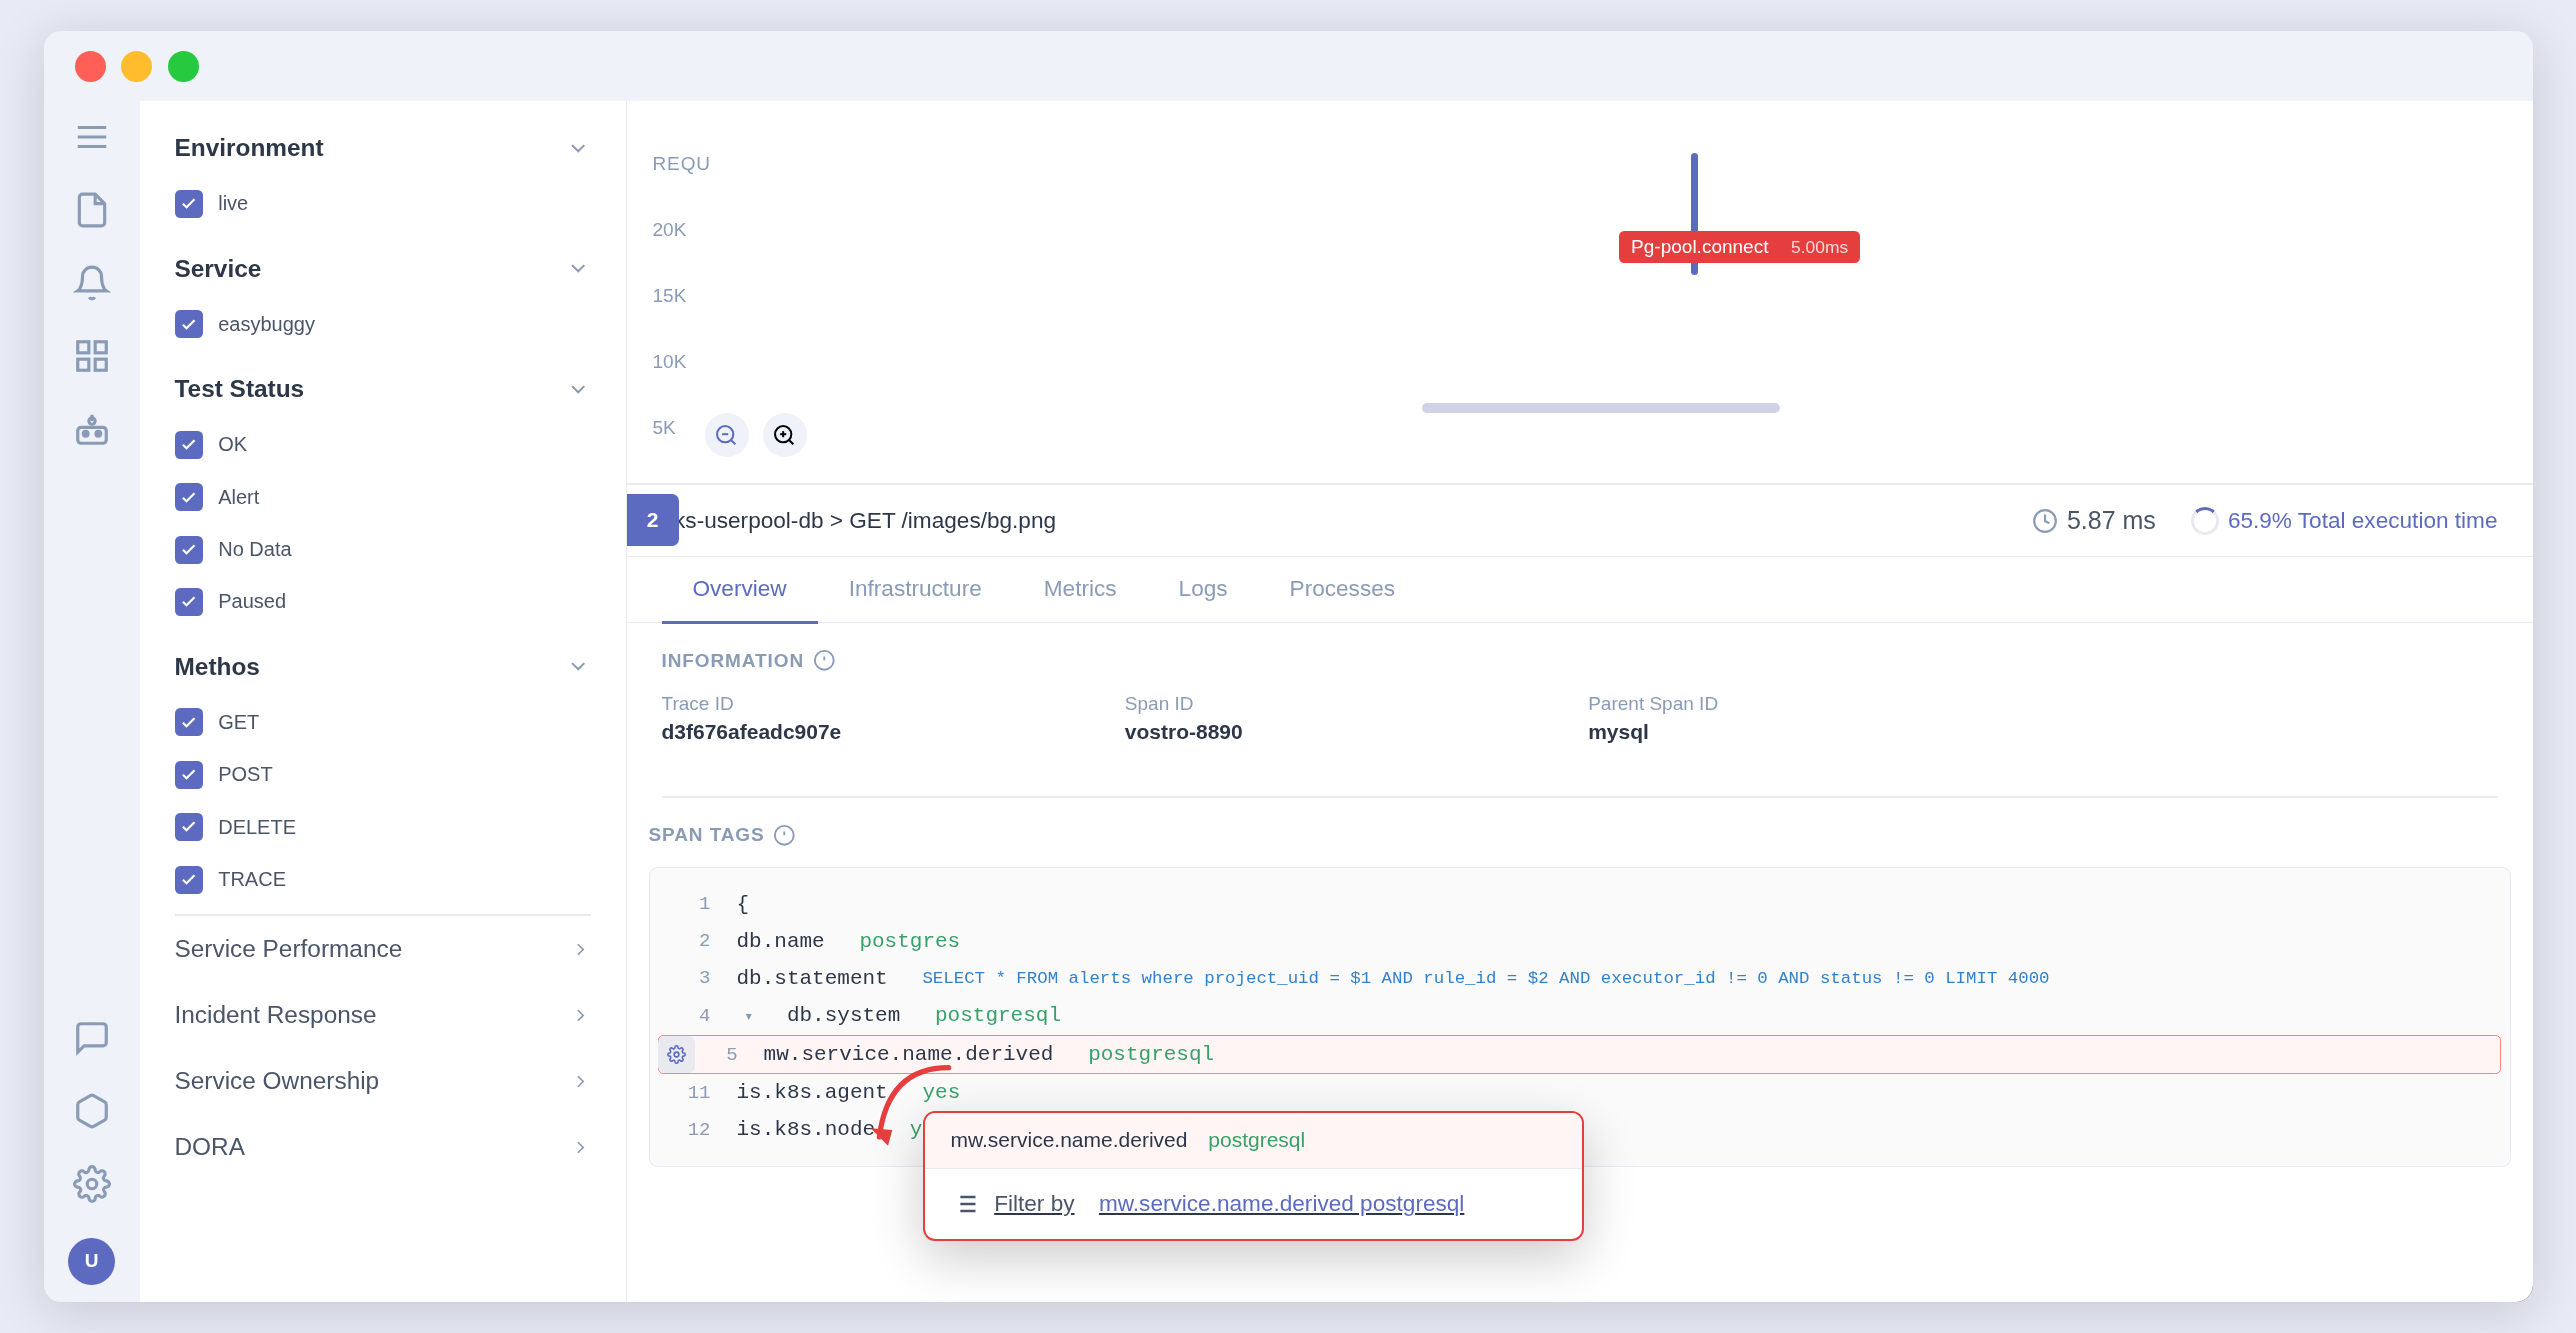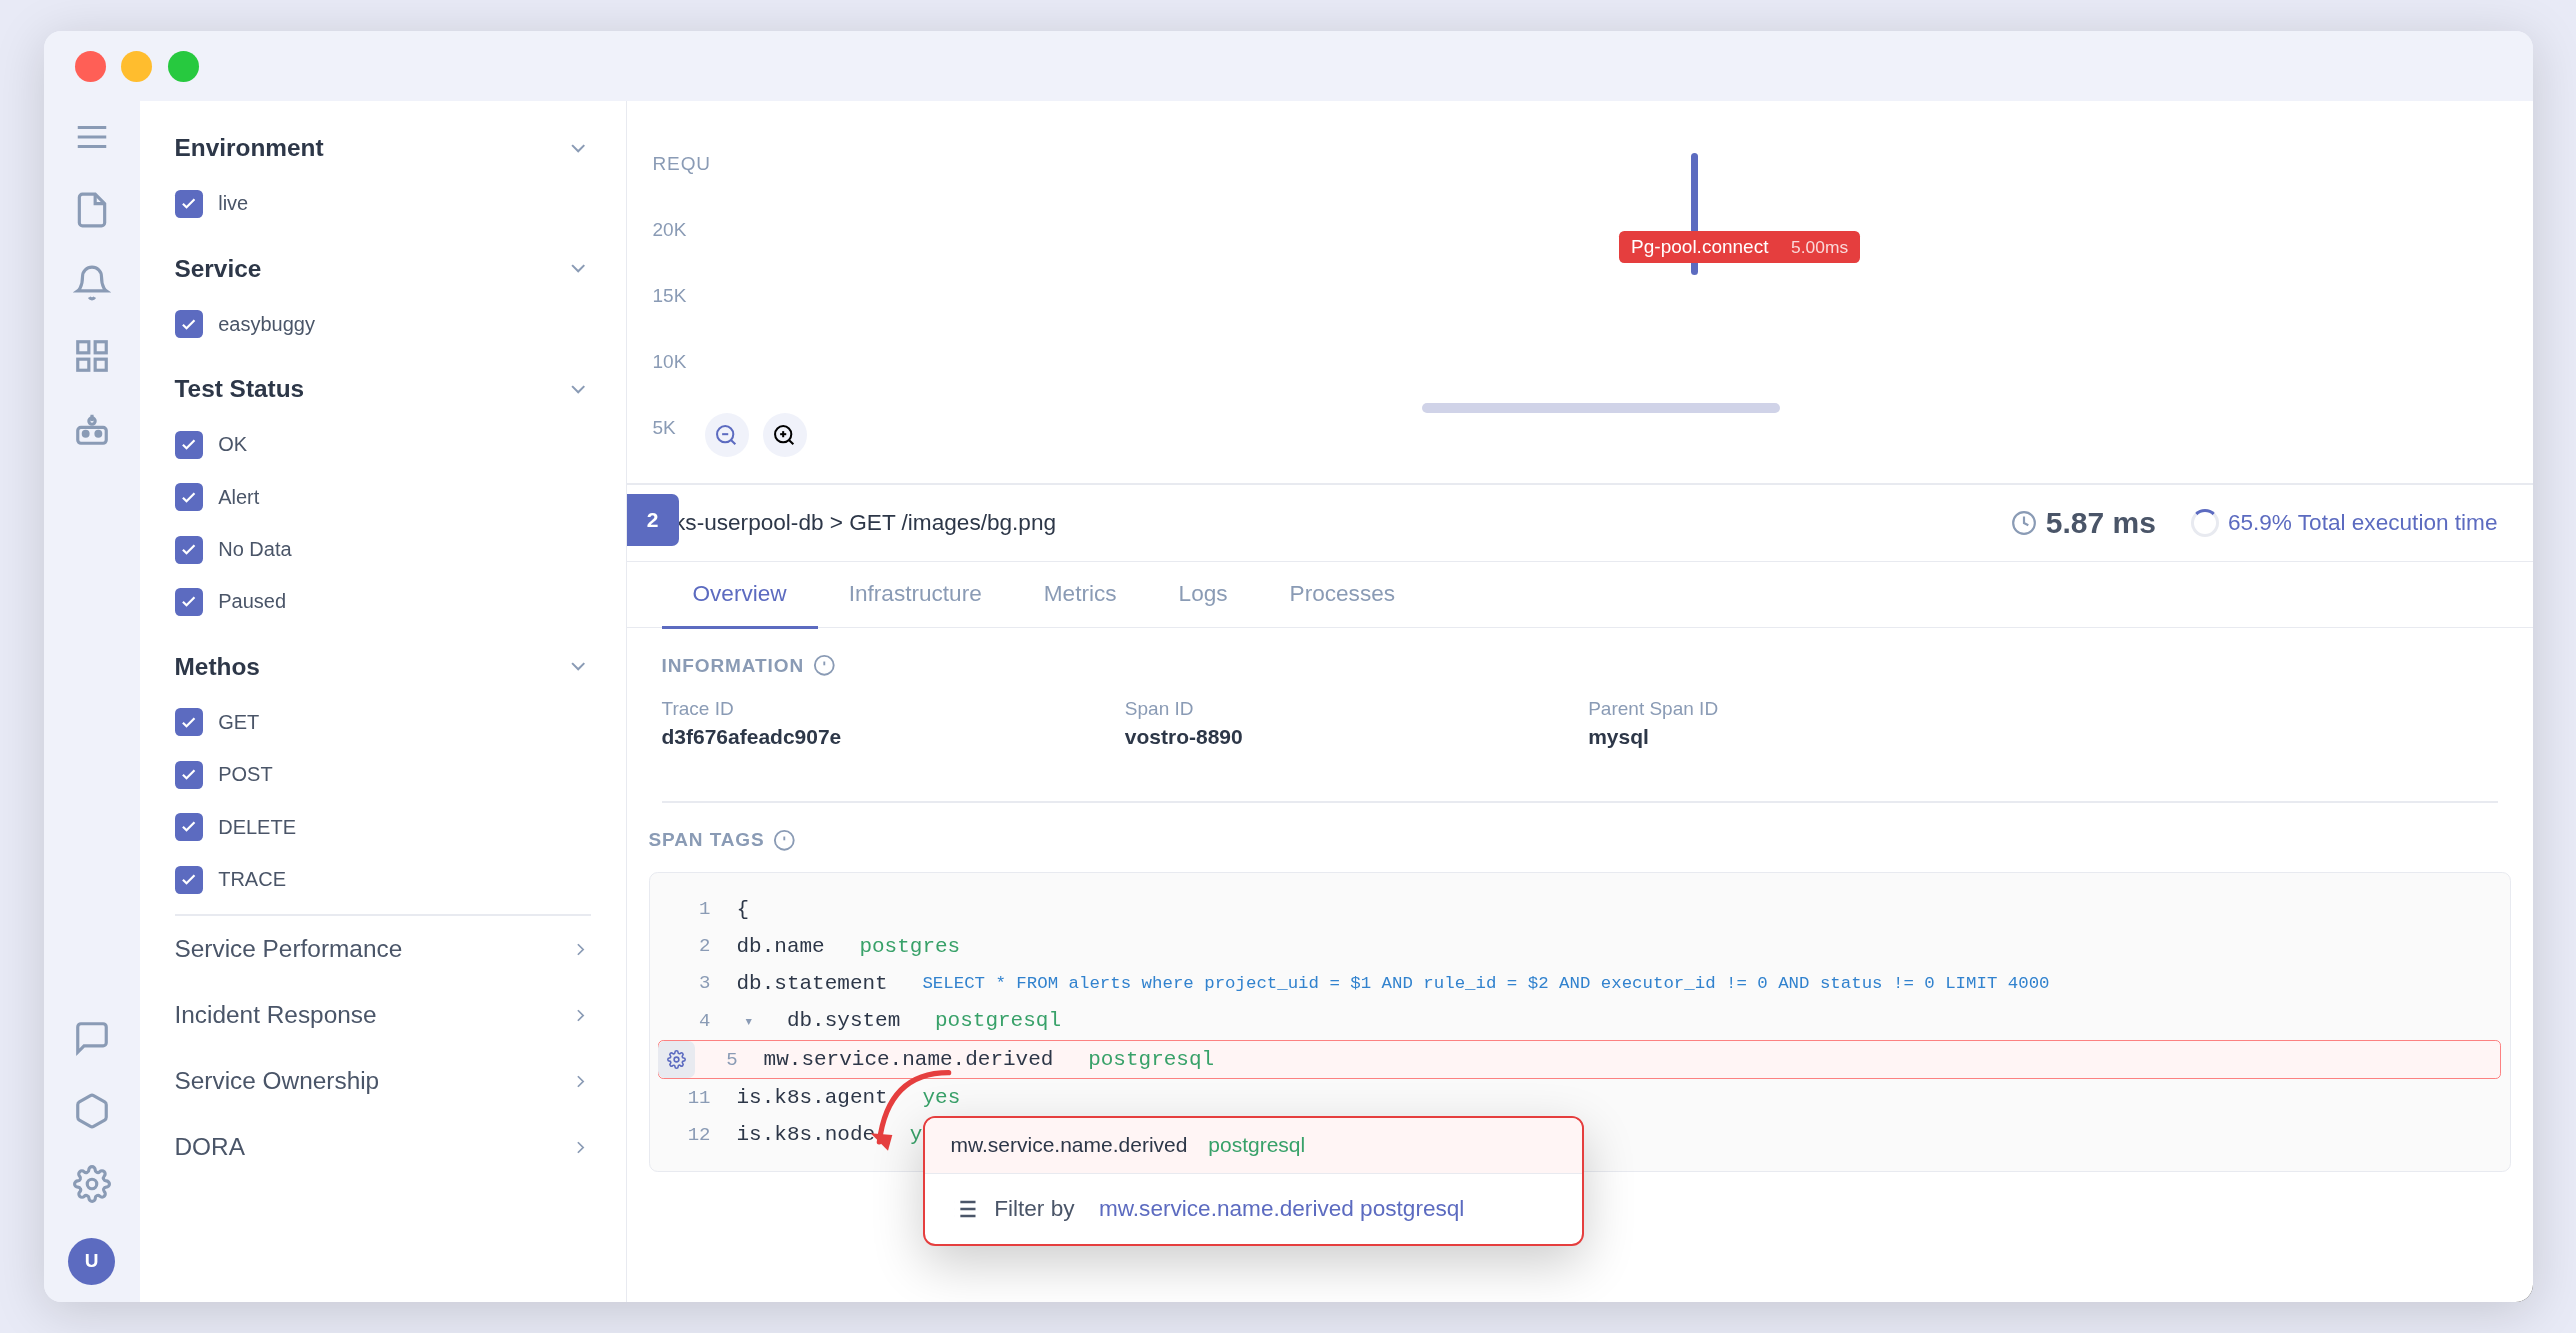--- a/index.html
+++ b/index.html
@@ -337,20 +337,21 @@
       gap: 12.2px;
     }
     .context-menu-item {
       display: flex;
       align-items: center;
       gap: 15.7px;
       padding: 21px 26px;
       font-size: 22.6px;
       color: #2d3748;
       cursor: pointer;
+      text-decoration: underline;
     }
     .context-menu-item:not(:last-child) {
       border-bottom: 1.7px solid #e8eaf0;
     }
     .filter-text { color: #5c6bc0; }
     .arrow-indicator {
       position: absolute;
       left: 235px;
       top: 226px;
       z-index: 101;
@@ -630,21 +631,21 @@
         </div>
 
         <div class="breadcrumb-bar">
           <span class="breadcrumb-text">aks-userpool-db &gt; GET /images/bg.png</span>
           <div class="time-info">
             <div class="time-badge">
               <svg viewBox="0 0 24 24" width="26" height="26" fill="none" stroke="#8a9bb5" stroke-width="2">
                   <circle cx="12" cy="12" r="10"></circle>
                   <polyline points="12 6 12 12 16 14"></polyline>
                 </svg>
-              <span style="font-size:30px;color:#4a5568;font-weight:bold;">5.87 ms</span>
+              <span style="font-size:25px;color:#4a5568;">5.87 ms</span>
             </div>
             <div class="exec-time">
               <div class="spinner"></div>
               <span style="font-size:22.6px;">65.9% Total execution time</span>
             </div>
           </div>
         </div>
 
         <div class="tabs-bar">
           <div class="tab active">

